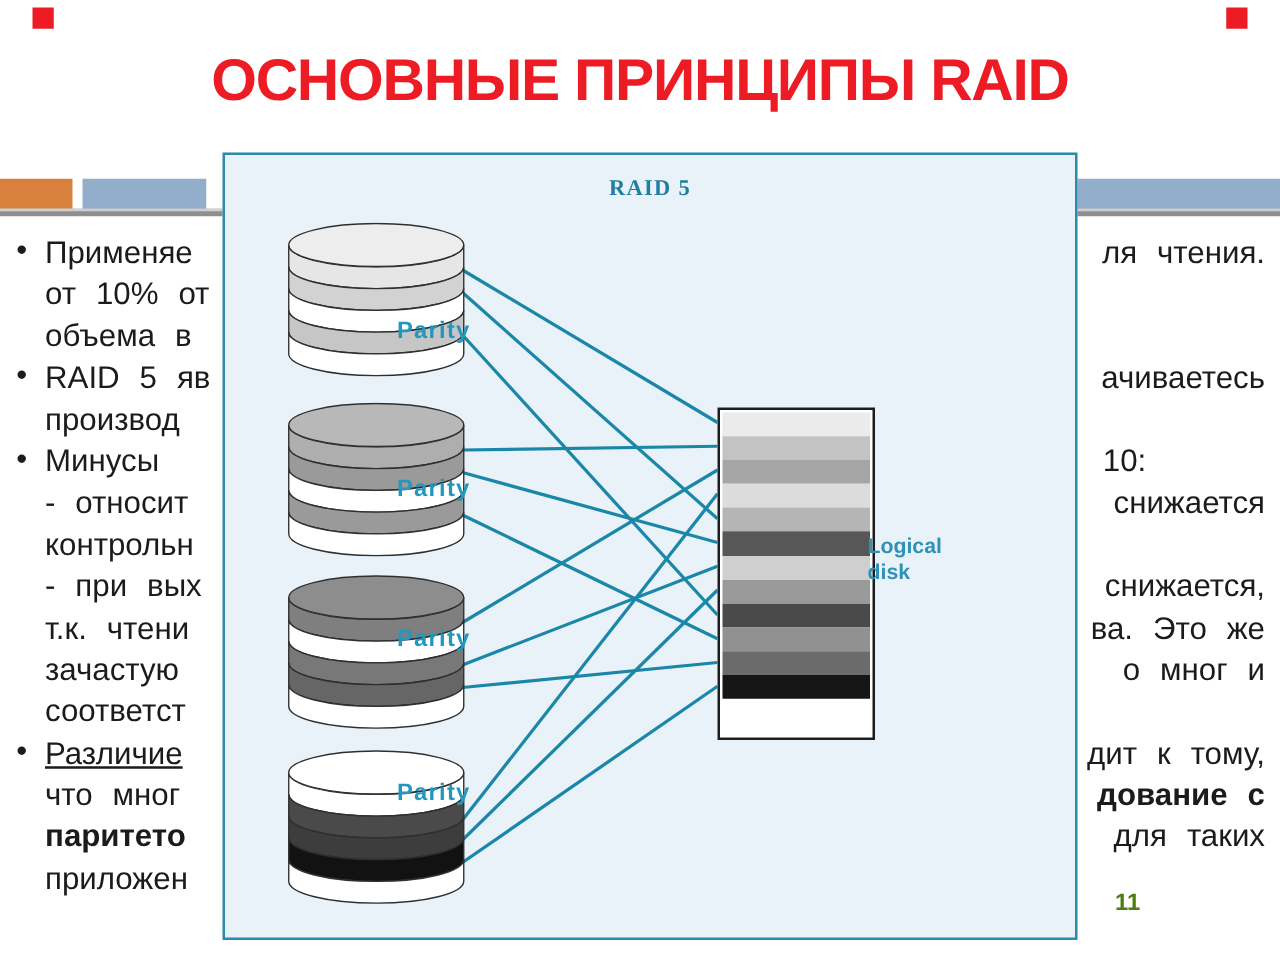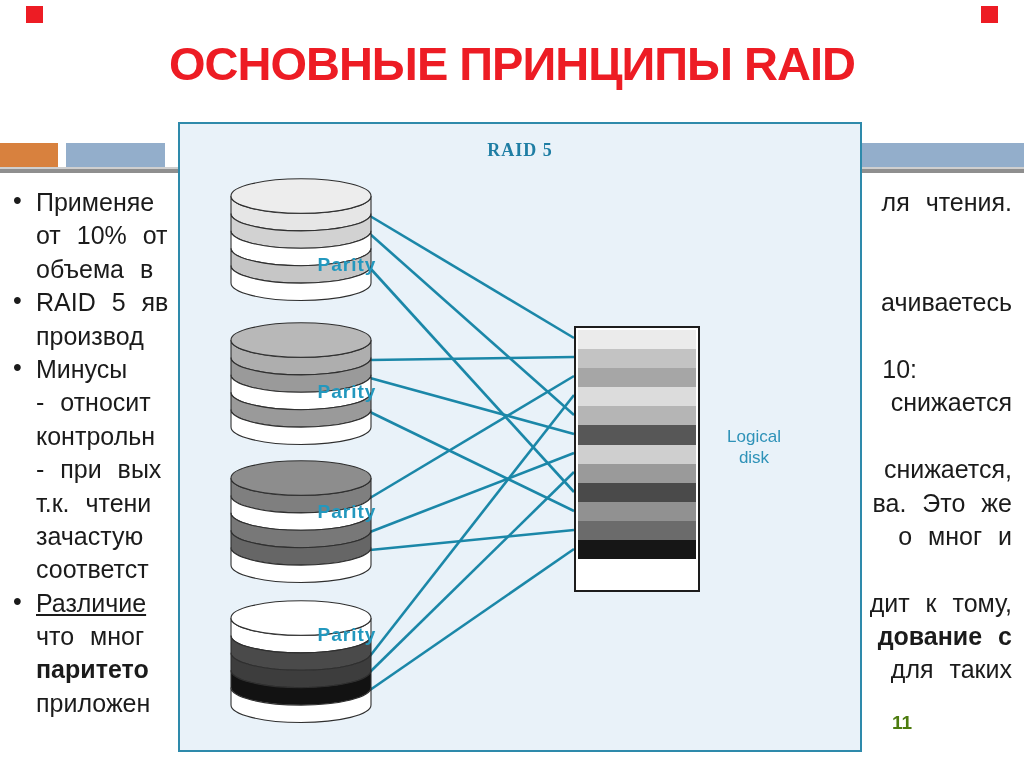--- a/index.html
+++ b/index.html
@@ -27,22 +27,22 @@
   .dg-title{position:absolute;top:16px;left:0;width:100%;text-align:center;font-weight:bold;
      font-size:18px;letter-spacing:1px;color:#1f7ea4;font-family:Liberation Serif, serif;}
   #linesvg{position:absolute;left:0;top:0;width:680px;height:626px;}
   #linesvg line{stroke:var(--teal,#1b87a8);stroke-width:2.6;}
   .disk{position:absolute;left:50px;width:142px;height:126px;}
   .parity{position:absolute;left:0;width:100%;text-align:center;font-weight:bold;
      font-size:19px;color:#2398be;letter-spacing:1px;margin-left:46px;}
   .logical{position:absolute;left:394px;top:202px;width:118px;height:258px;
      background:#fff;border:2px solid #1d1d1d;padding:2px;}
   .lrow{height:19.1px;}
-  .logical-label{position:absolute;left:514px;top:302px;width:120px;text-align:center;
-     font-weight:normal;font-size:17px;color:#2e92b8;line-height:21px;}
+  .logical-label{position:absolute;left:514px;top:302px;width:120px;
+     font-weight:bold;font-size:17px;color:#2e92b8;line-height:21px;}
   #pagenum{position:absolute;left:892px;top:712px;font-size:19px;font-weight:bold;
      color:#4d7c0f;z-index:6;}
 </style>
 </head>
 <body>
 
 <div id="slide">
   <div class="corner left"></div>
   <div class="corner right"></div>
   <h1 id="title">ОСНОВНЫЕ ПРИНЦИПЫ RAID</h1>

